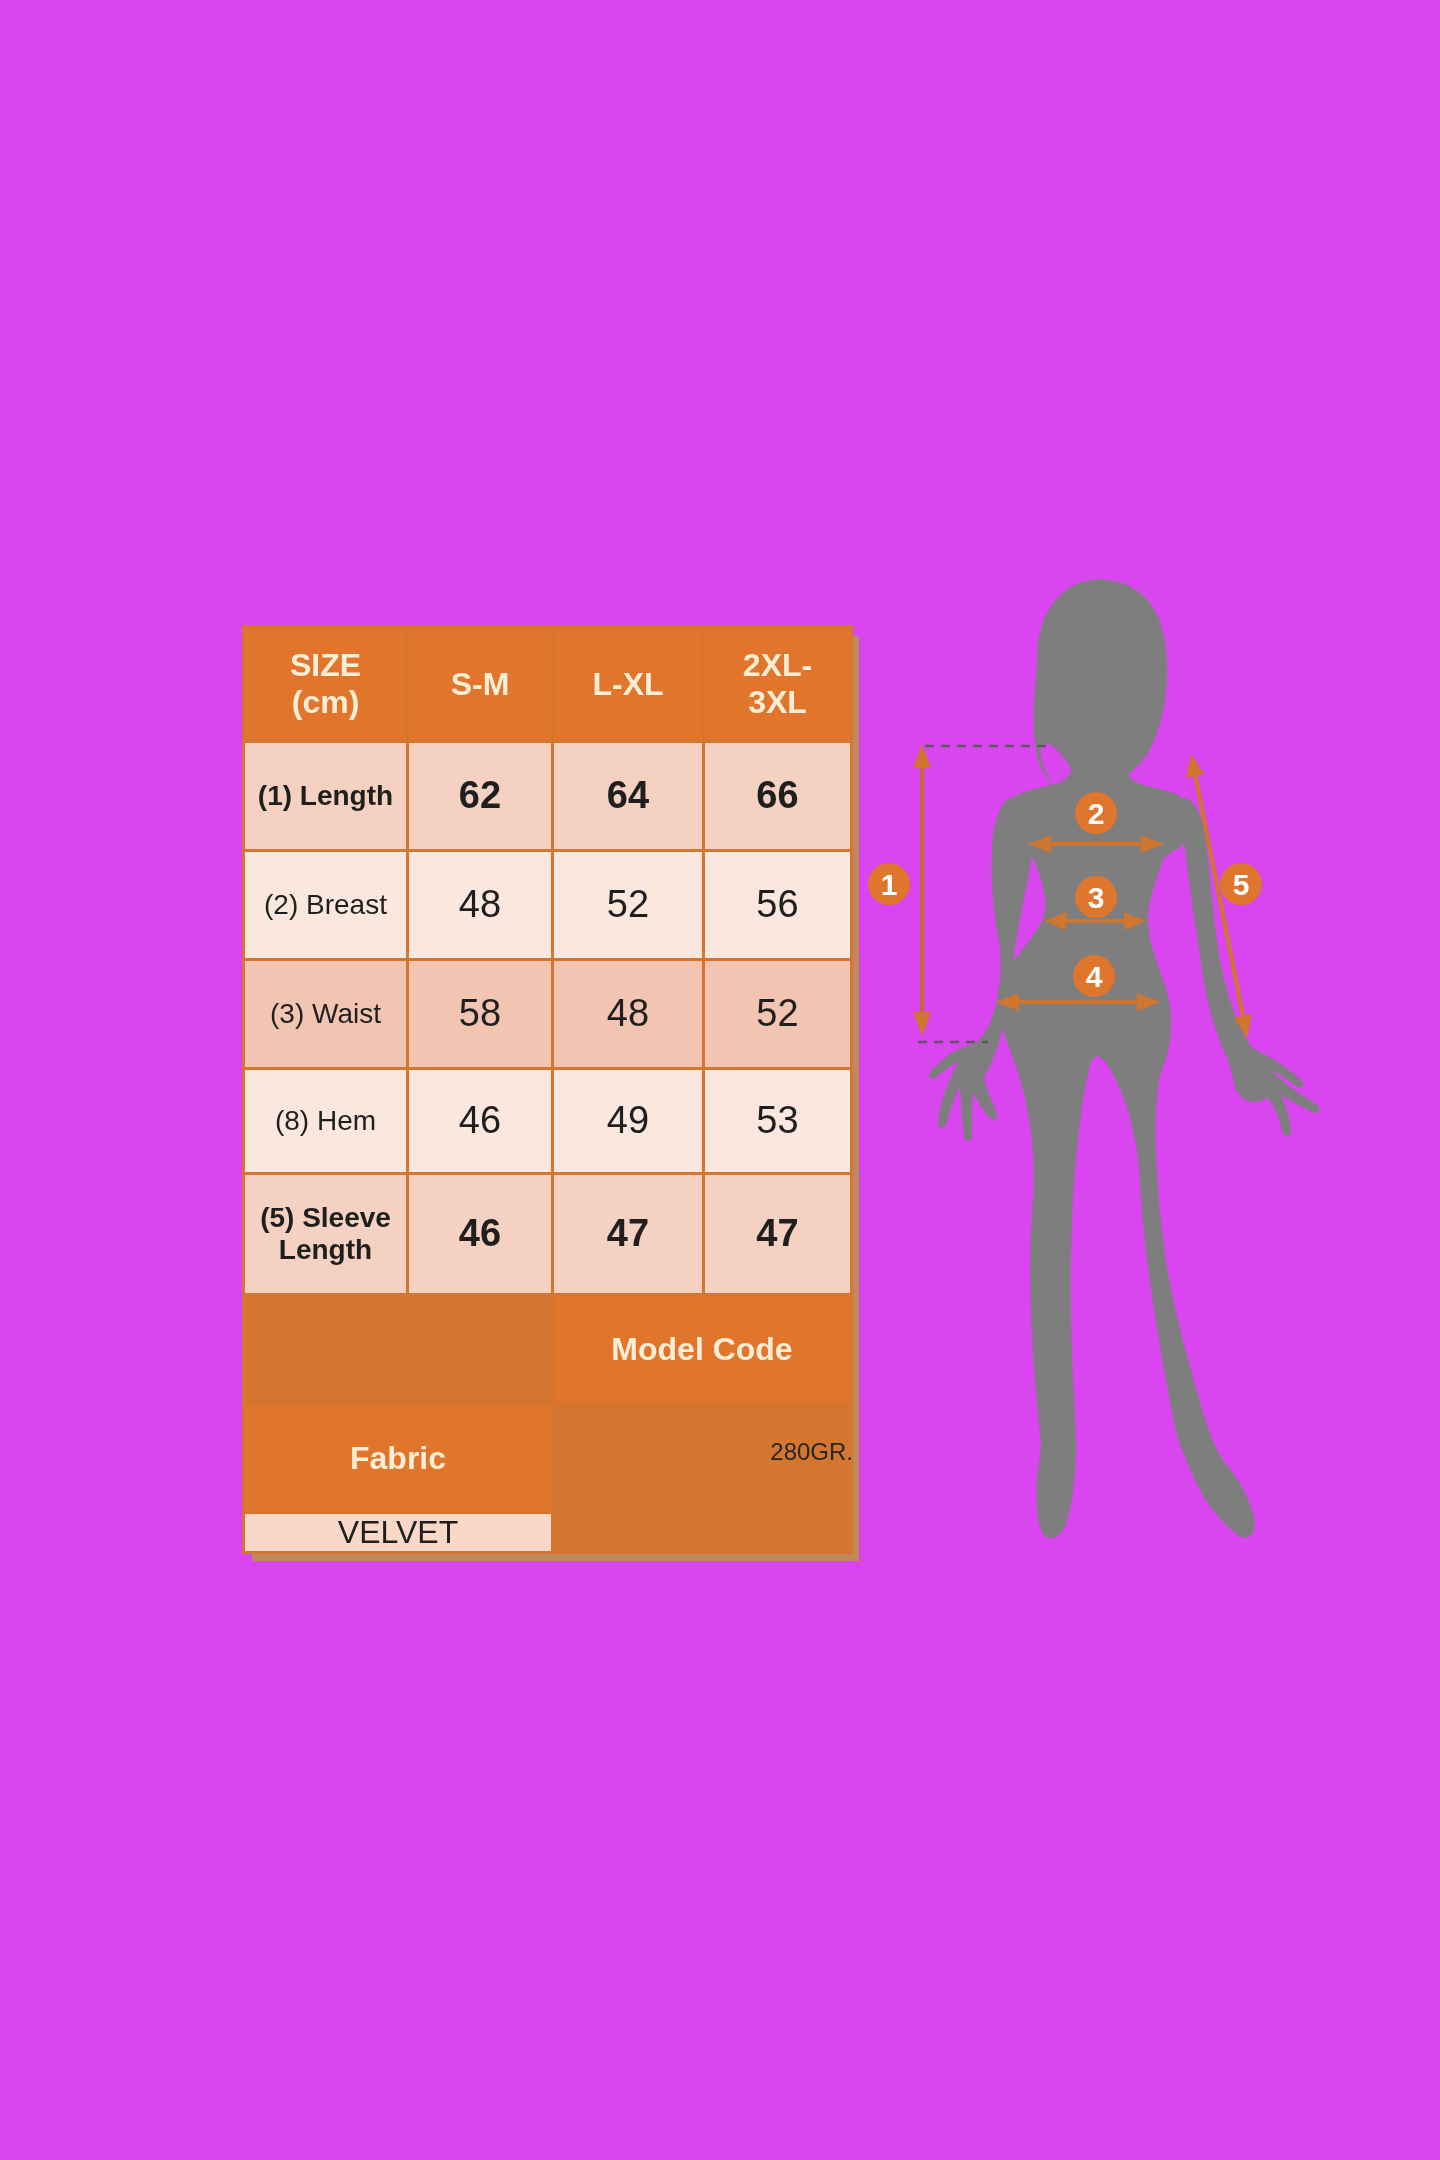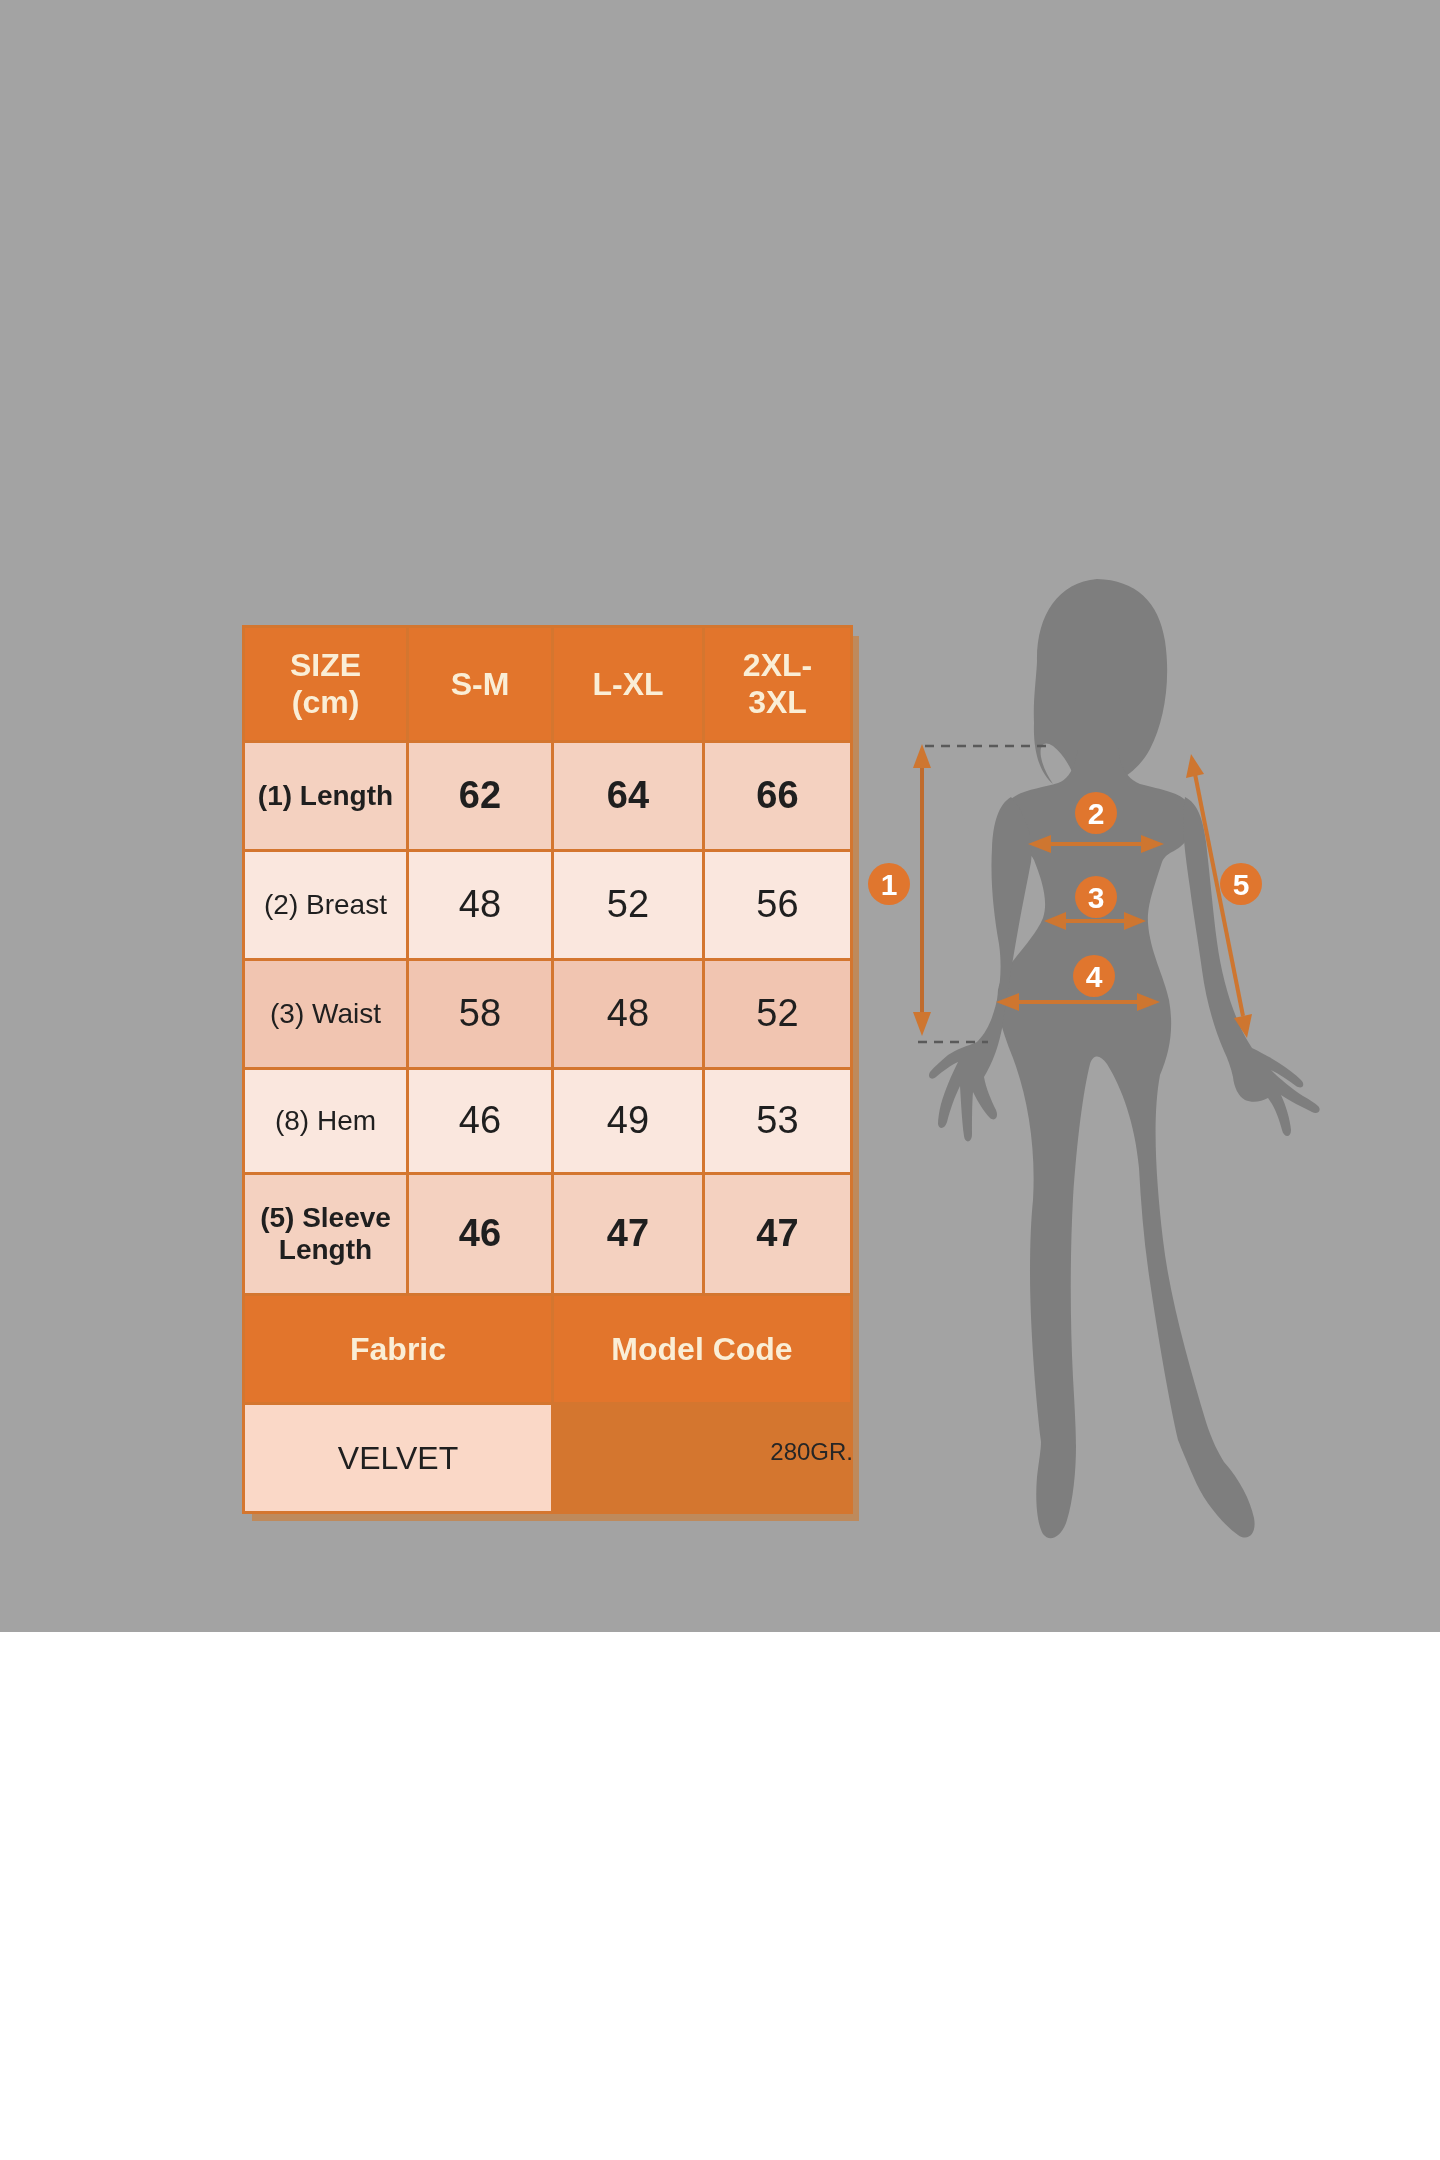--- a/index.html
+++ b/index.html
@@ -1,16 +1,16 @@
 <!DOCTYPE html>
 <html><head>
 <meta charset="utf-8">
 <style>
   html,body{margin:0;padding:0;background:#ffffff;}
-  .page{position:relative;width:1440px;height:1632px;background:#a3a3a3;overflow:hidden;
+  .page{position:relative;width:1440px;height:2160px;background:#d946ef;overflow:hidden;
         font-family:"Liberation Sans", sans-serif;color:#1f1f1f;}
   .size-table{
     position:absolute;left:242px;top:625px;
     display:grid;
     grid-template-columns:161px 142px 148px 145px;
     grid-template-rows:112px 106px 106px 106px 102px 118px 106px 106px;
     gap:3px;
     background:#d4762f;
     border:3px solid #d4762f;
     box-shadow:8px 9px 0 -2px #be8a5c;
@@ -64,22 +64,22 @@
     <div class="cell val band-light">46</div>
     <div class="cell val band-light">49</div>
     <div class="cell val band-light">53</div>
 
     <div class="cell label band-dark">(5) Sleeve
 Length</div>
     <div class="cell val band-dark">46</div>
     <div class="cell val band-dark">47</div>
     <div class="cell val band-dark">47</div>
 
+    <div class="cell th span-right">Model Code</div>
     <div class="cell th span-left">Fabric</div>
-    <div class="cell th span-right">Model Code</div>
 
     <div class="cell band-bottom span-left">VELVET</div>
   </div>
 
   <div class="weight-note">280GR.</div>
 
   <svg class="figure-svg" viewBox="860 555 470 1010">
     <g fill="#7e7e7e" stroke="none">
 
       <path d="M 1037 662

